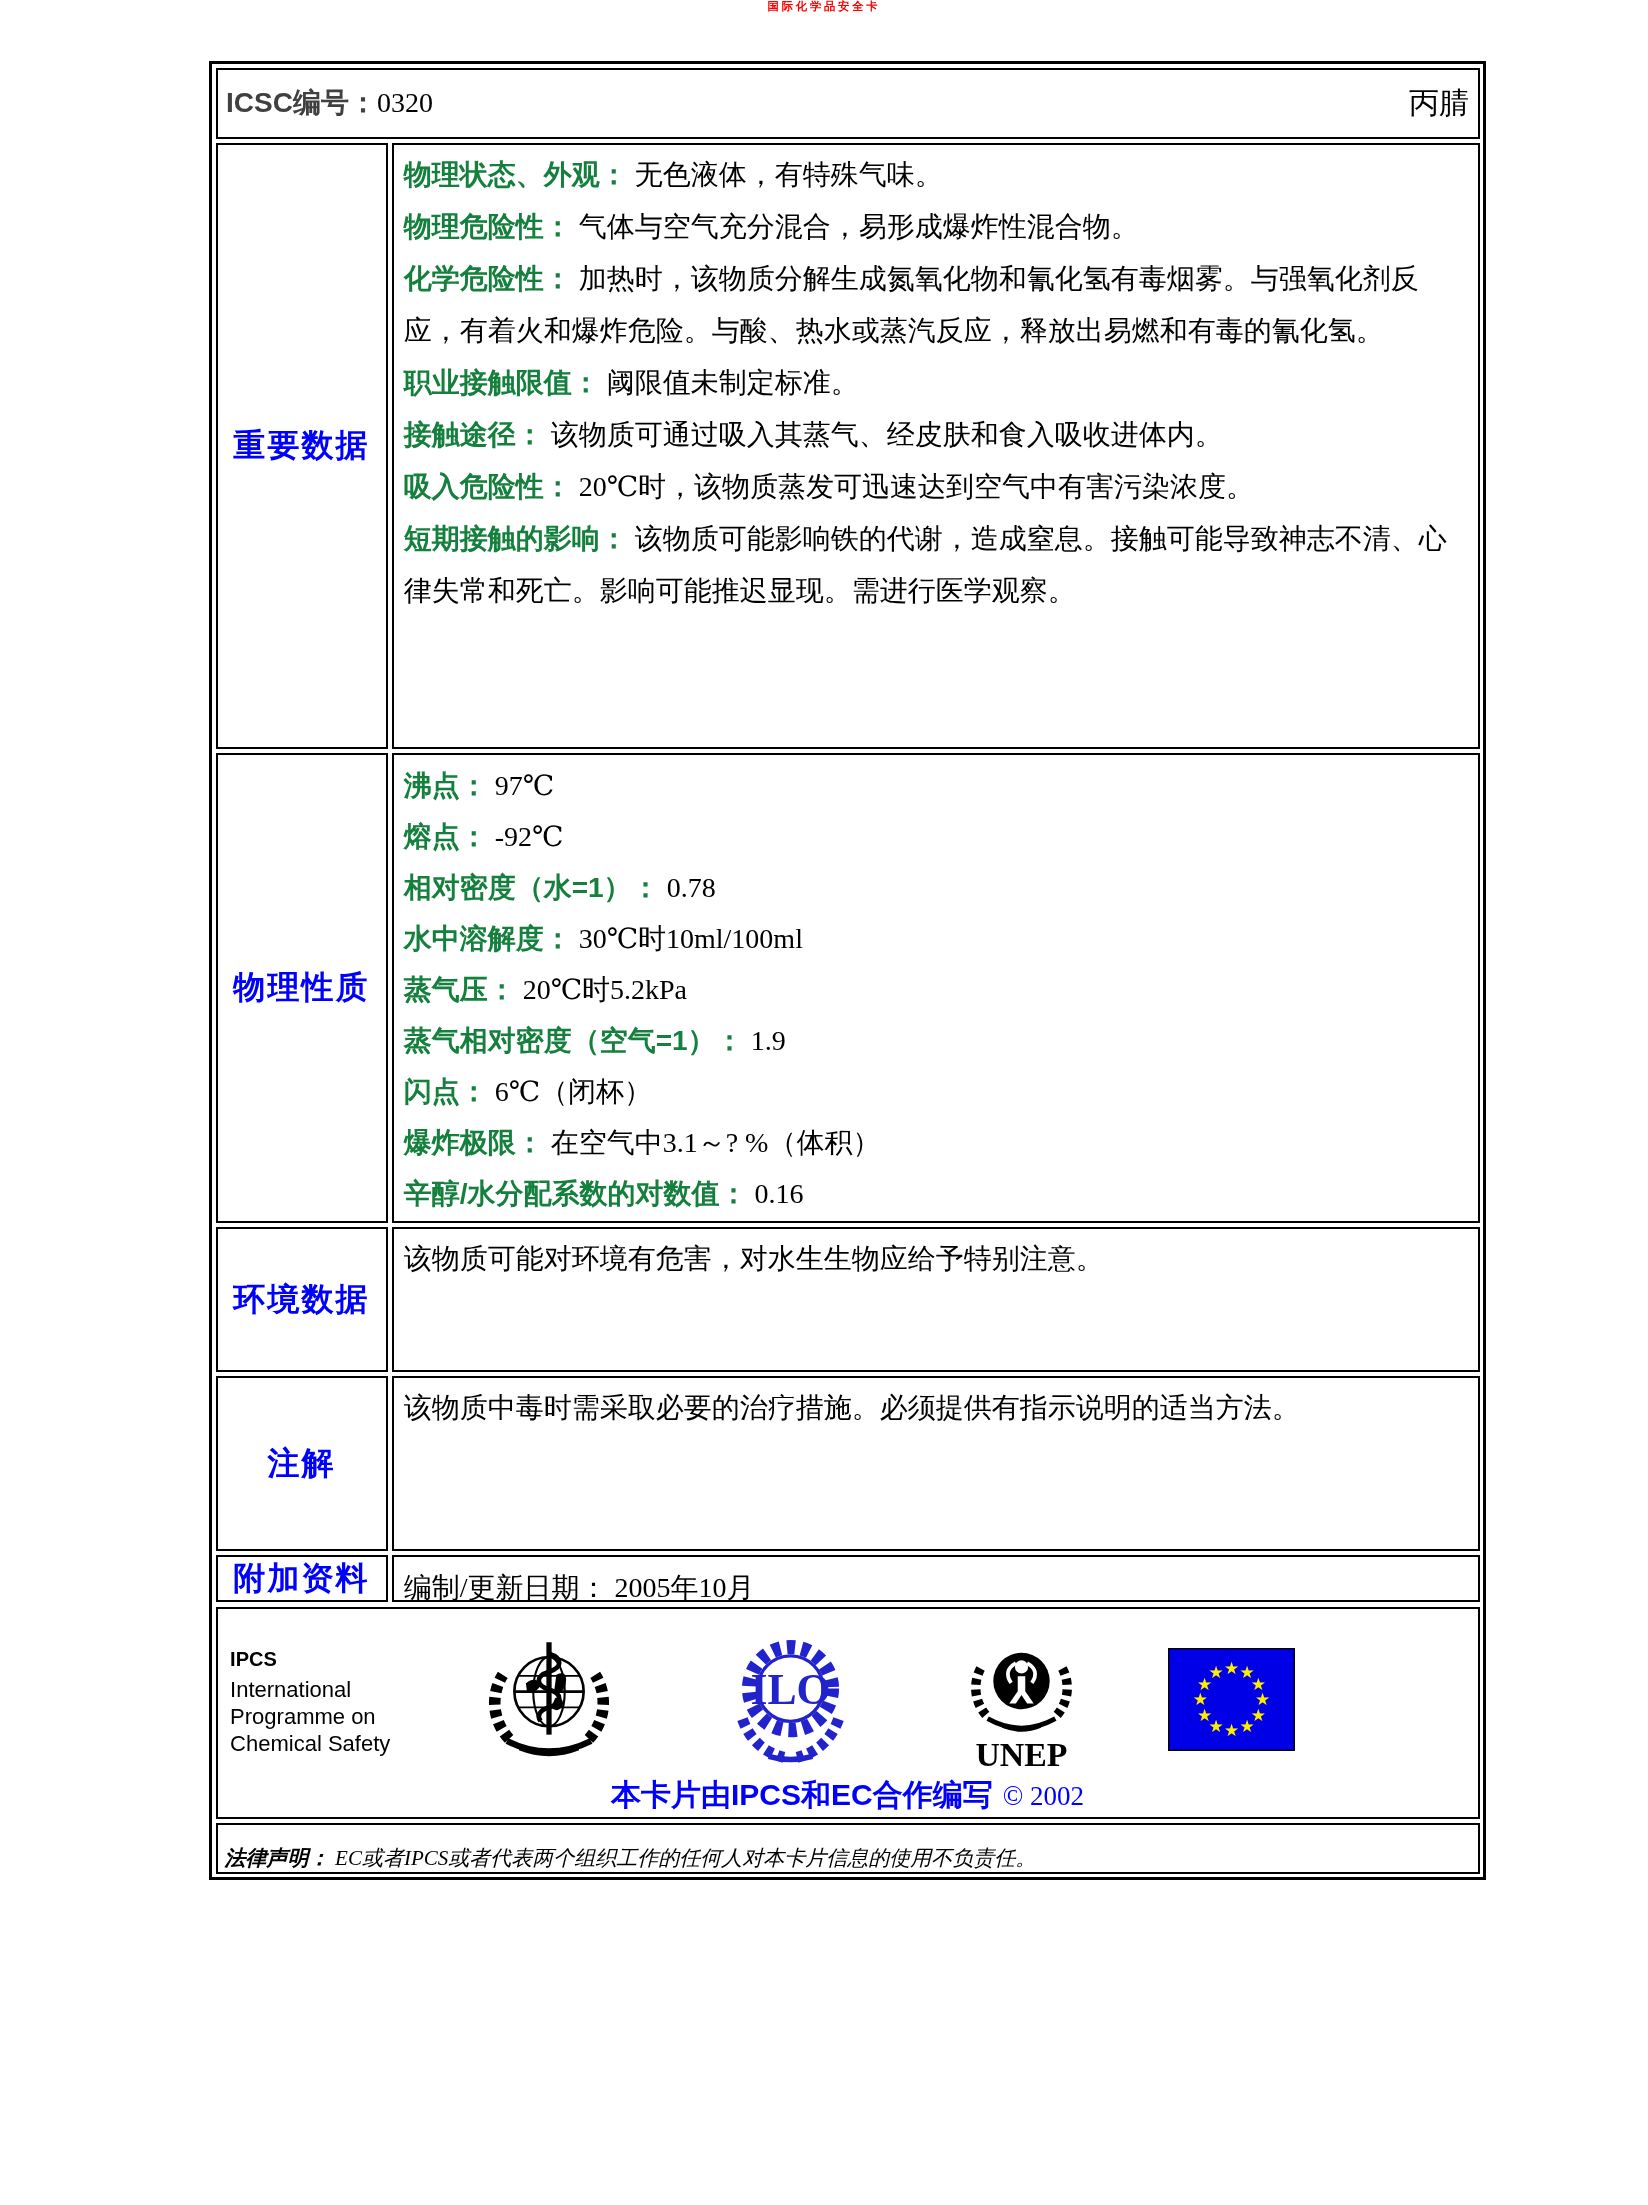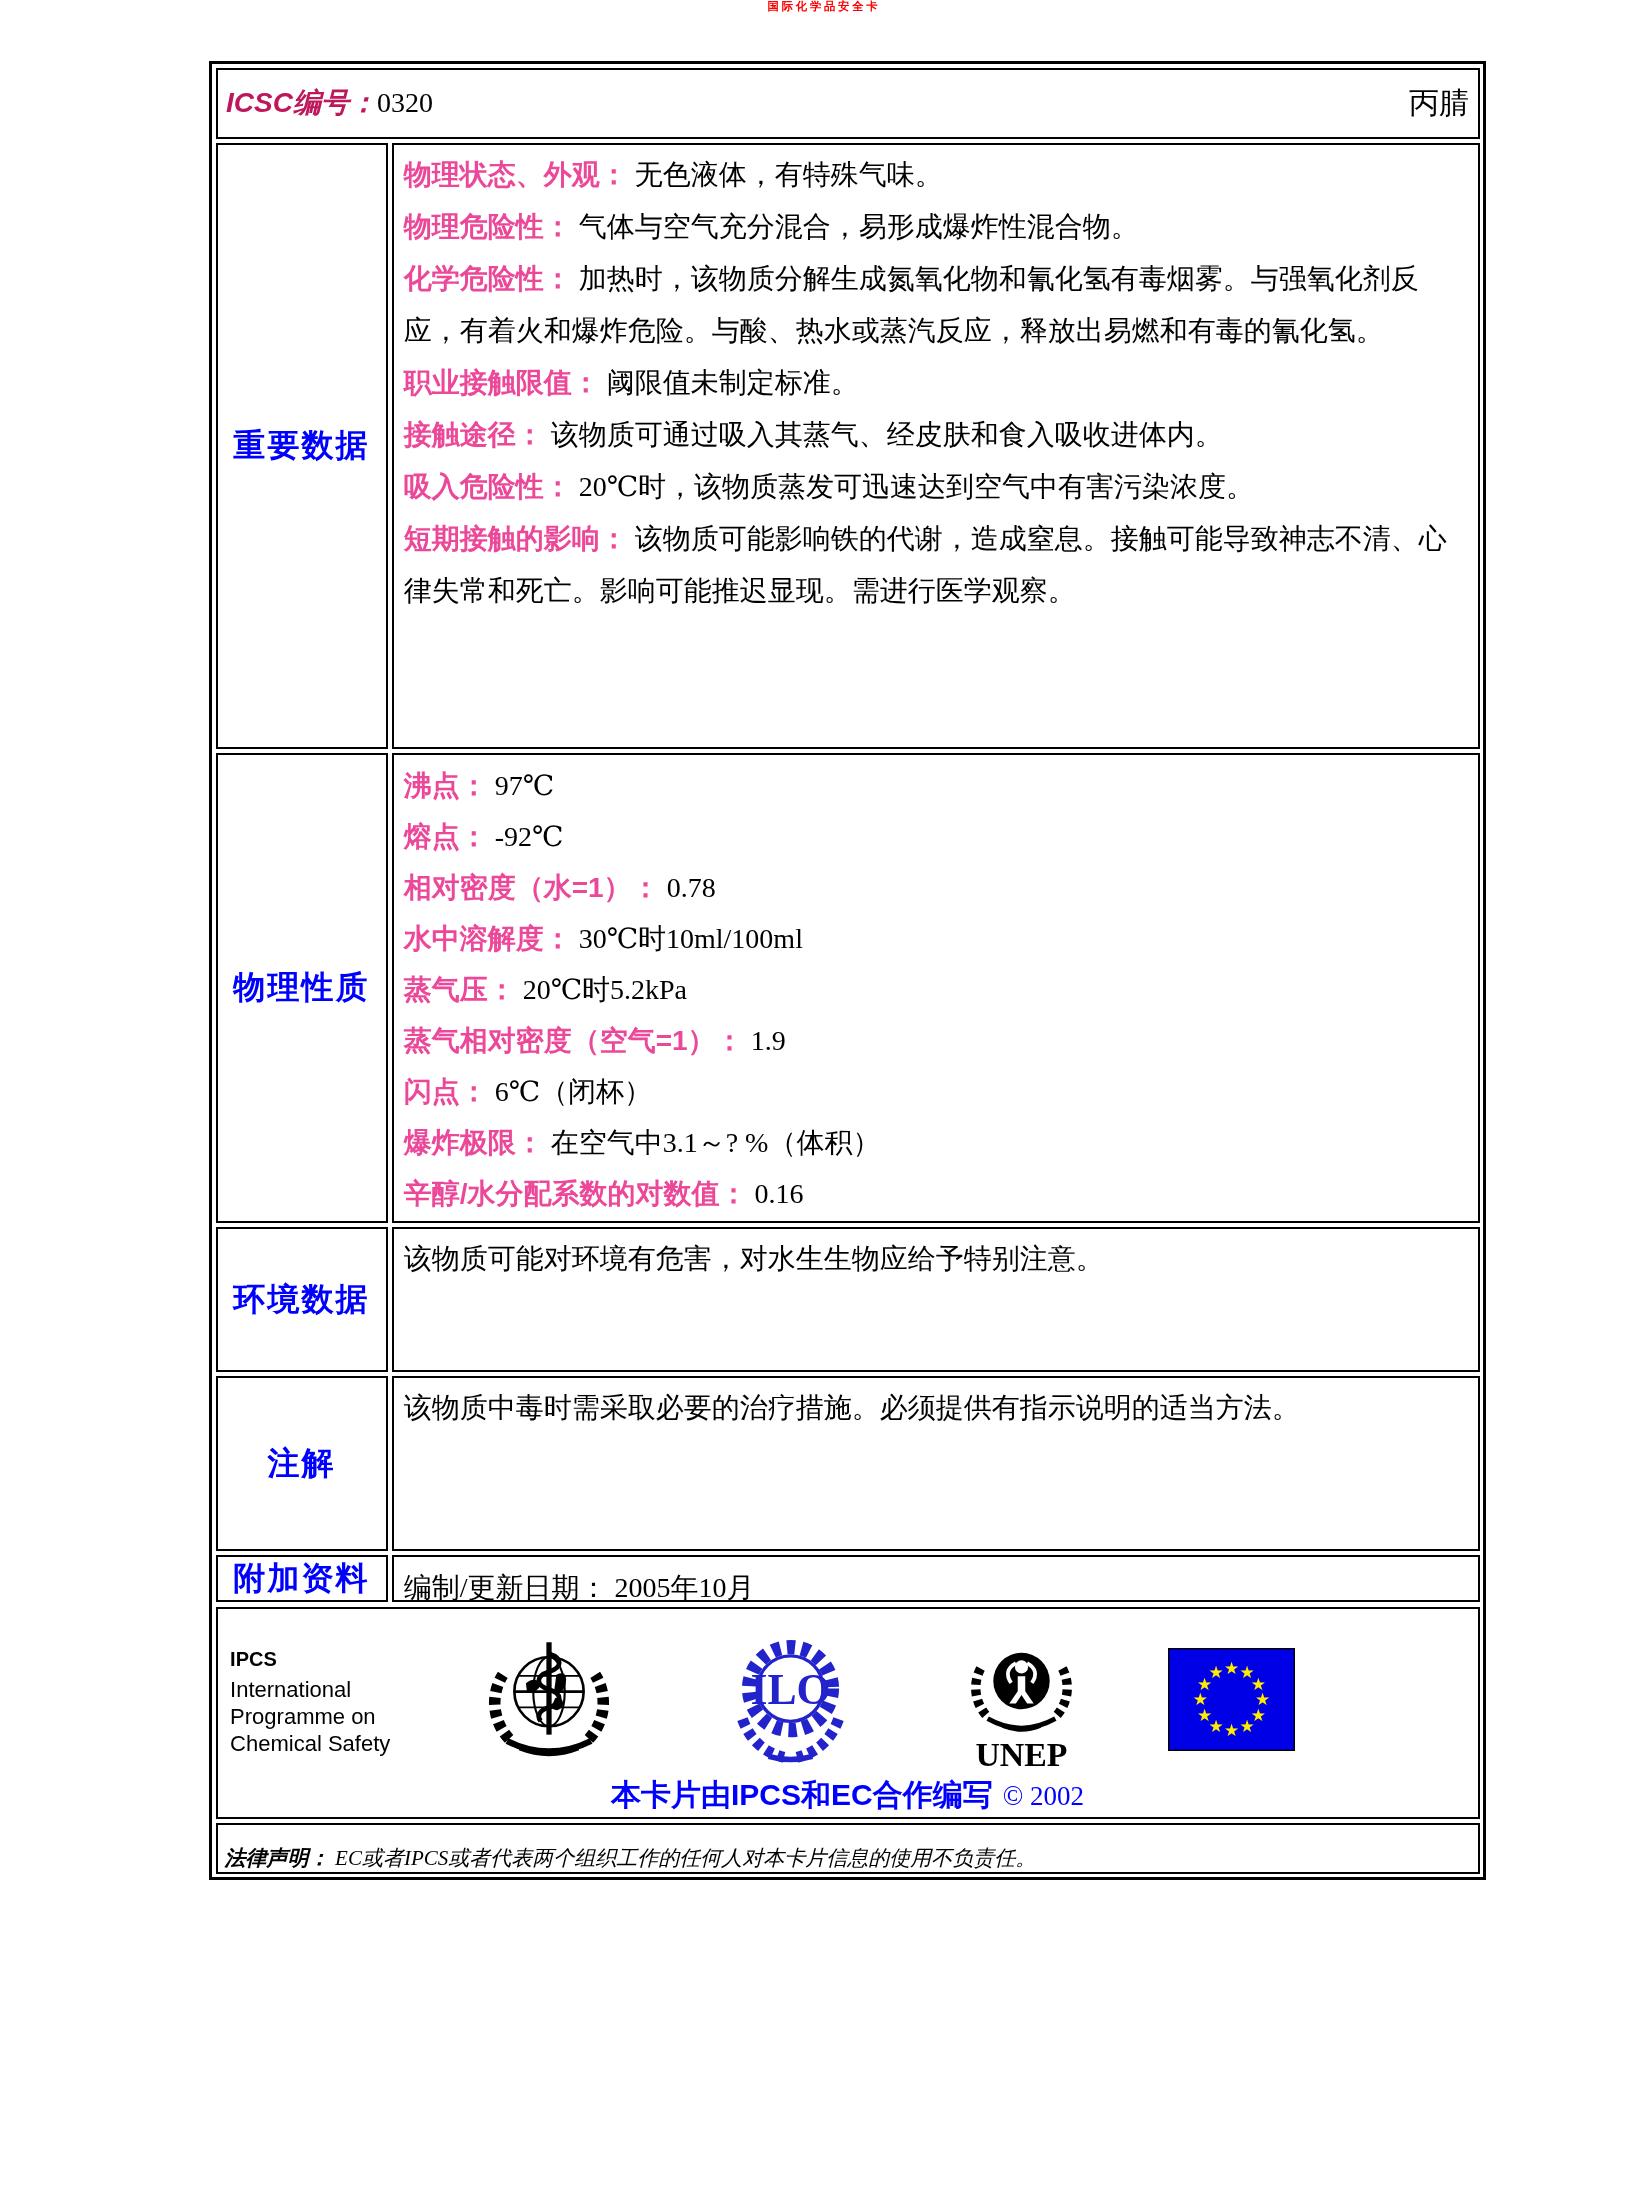--- a/index.html
+++ b/index.html
@@ -14,33 +14,33 @@
         border:3.5px solid #000;padding:3.5px;background:#fff;
         display:grid;grid-template-columns:172px 1fr;gap:4.2px;
         grid-template-rows:71px 606px 470px 145px 175px 47px 212px 51px;}
 
   .cell{box-sizing:border-box;border:2.1px solid #000;background:#fff;overflow:hidden;}
   .span2{grid-column:1 / -1;}
 
   .header-cell{display:flex;justify-content:space-between;align-items:center;
                padding:0 8.5px;font-size:28px;}
   .hdr-left{white-space:nowrap;}
-  .blue-label{color:#be185d;font-weight:bold;
-              font-family:"Liberation Sans","DejaVu Sans",sans-serif;font-style:italic;}
+  .blue-label{color:#404040;font-weight:bold;
+              font-family:"Liberation Sans","DejaVu Sans",sans-serif;}
   .chem-name{font-size:30px;}
 
   .label-cell{display:flex;align-items:center;justify-content:center;
               color:#0000ff;font-weight:bold;font-size:32px;letter-spacing:2.1px;
               font-family:"Liberation Sans","DejaVu Sans",sans-serif;
               text-align:center;}
 
   .content-cell{padding:4.2px 10px;font-size:28px;line-height:52px;}
   .content-cell.props{line-height:51px;padding-top:5.6px;}
   .content-cell p{margin:0;}
-  .lbl{color:#ec4899;font-weight:bold;
+  .lbl{color:#15803d;font-weight:bold;
        font-family:"Liberation Sans","DejaVu Sans",sans-serif;margin-right:7px;}
   .black-lbl{margin-right:7px;}
 
   .footer-cell{display:flex;flex-direction:column;justify-content:space-between;
                padding:15.5px 7px 7px 7px;}
   .logo-row{display:flex;align-items:center;}
   .ipcs-block{width:240px;padding-left:5.6px;
               font-family:"Liberation Sans","DejaVu Sans",sans-serif;}
   .ipcs-title{font-size:20px;font-weight:bold;line-height:34px;}
   .ipcs-sub{font-size:22px;line-height:27px;}

